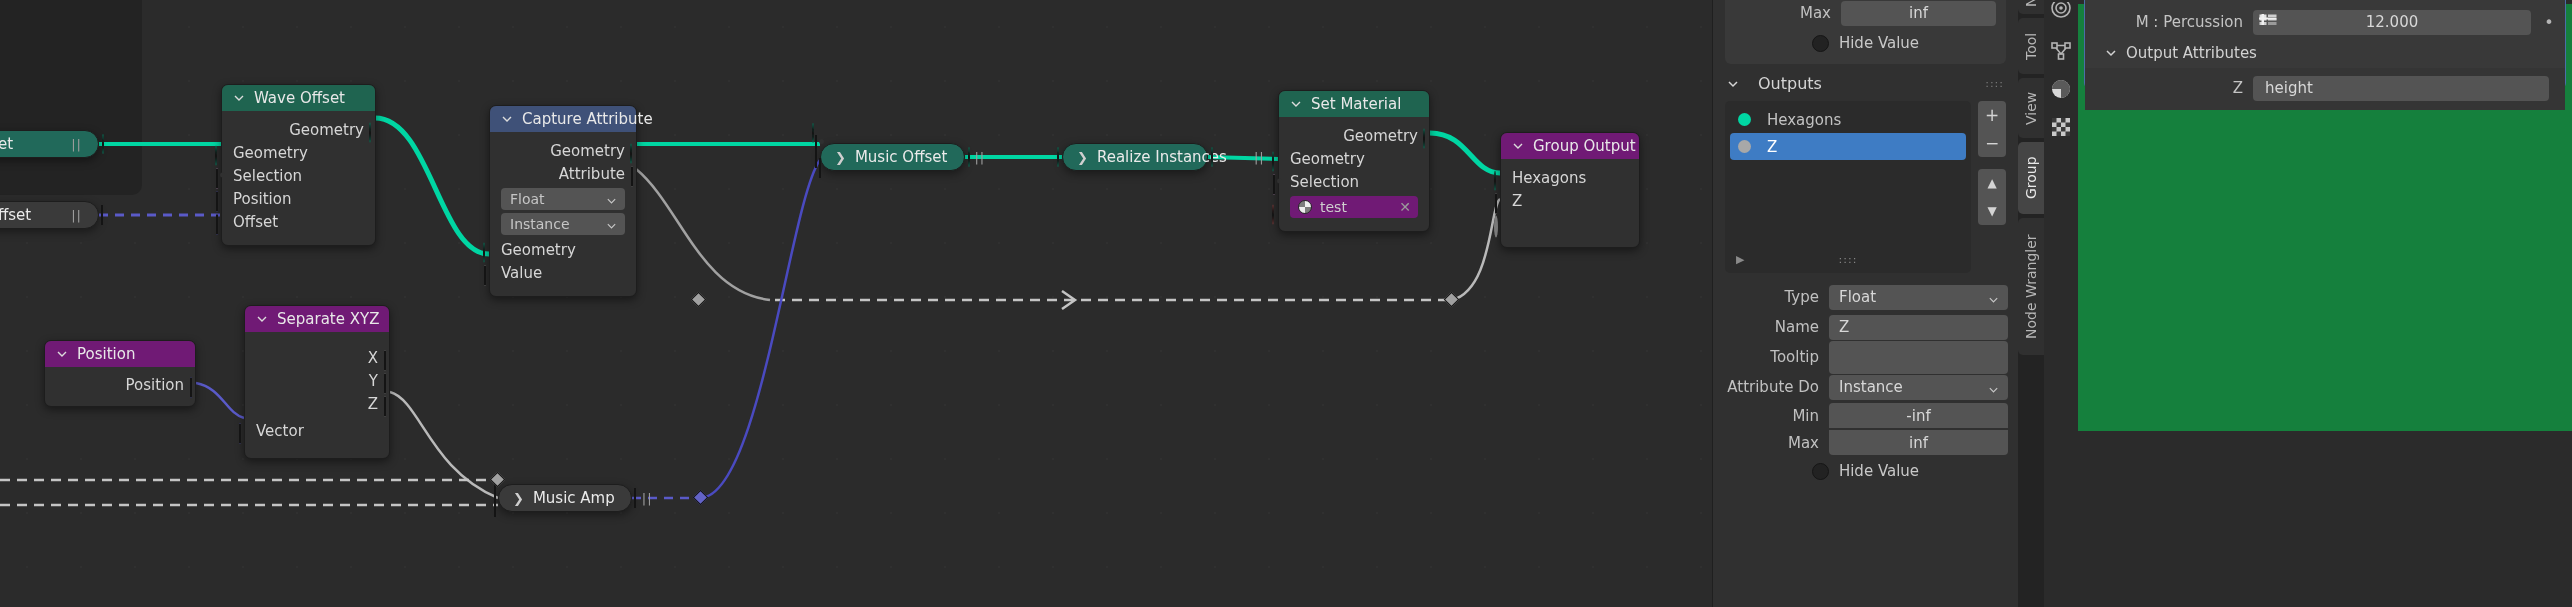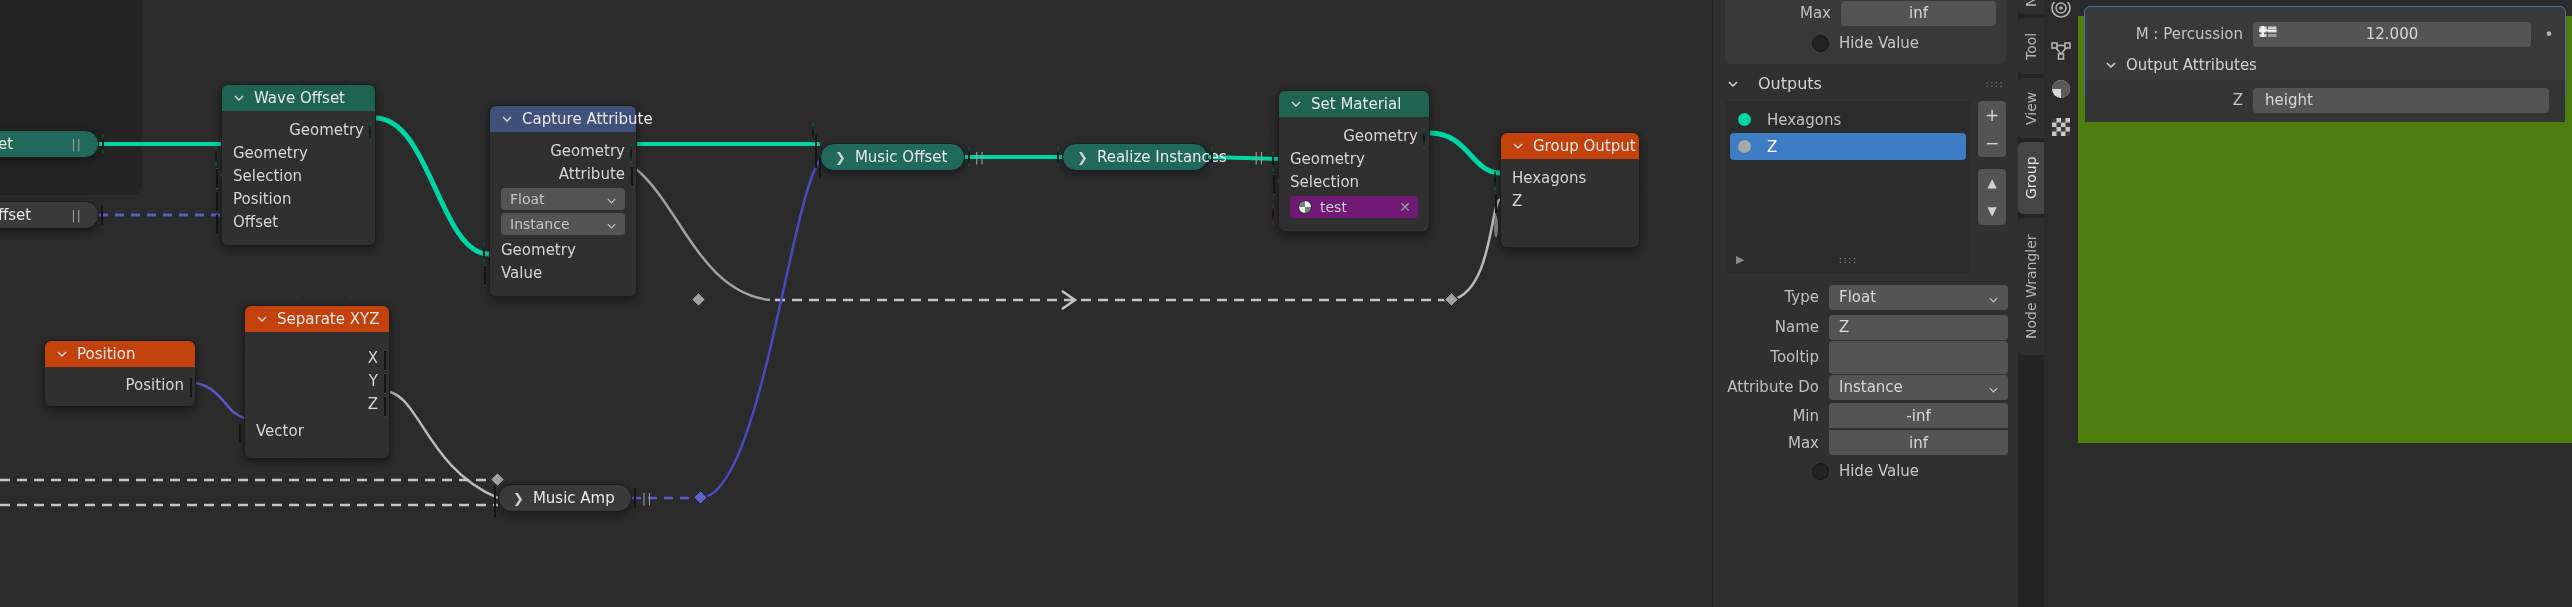--- a/index.html
+++ b/index.html
@@ -35,21 +35,21 @@
     z-index:5;
   }
   .node-header {
     height:26px; border-radius:6px 6px 0 0;
     display:flex; align-items:center; gap:9px;
     padding:0 11px; font-size:15px; color:#e8e8e8;
     white-space:nowrap;
   }
   .node-header.geo  { background:#1f6450; }
   .node-header.attr { background:#3f5178; }
-  .node-header.grey { background:#c2410c; }
+  .node-header.grey { background:#701a75; }
   .node-body { padding:7px 0 12px 0; position:relative; }
 
   .chev { width:12px; height:12px; flex:none; display:block; }
   .chev svg { display:block; }
 
   .row {
     position:relative; height:23px;
     display:flex; align-items:center;
     padding:0 11px; font-size:15px; color:#d6d6d6;
     white-space:nowrap;
@@ -179,22 +179,22 @@
   
   #iconcol {
     position:absolute; left:2044px; top:0; width:34px; height:607px;
     background:#2b2b2b; display:flex; flex-direction:column;
     align-items:center; padding-top:2px; gap:16px;
   }
   #iconcol .picon { width:22px; height:22px; }
 
   
   #props {
-    position:absolute; left:2078px; top:16px; width:494px; height:427px;
-    background:#4d7c0f; color:#c8c8c8; font-size:15px;
+    position:absolute; left:2078px; top:4px; width:494px; height:427px;
+    background:#15803d; color:#c8c8c8; font-size:15px;
   }
   #prop-card {
     position:absolute; left:6px; top:-10px; width:482px; height:95px;
     border:1px solid #4b6ea8; border-radius:6px; background:#393939;
   }
   .pr-row { display:flex; align-items:center; height:30px; gap:10px; padding:0 8px; }
   .pr-label { width:150px; text-align:right; font-size:15px; color:#c4c4c4; flex:none; }
   .pr-field { flex:1; height:25px; background:#545454; border-radius:4px;
      display:flex; align-items:center; justify-content:center;
      font-size:15px; color:#d8d8d8; position:relative; }

